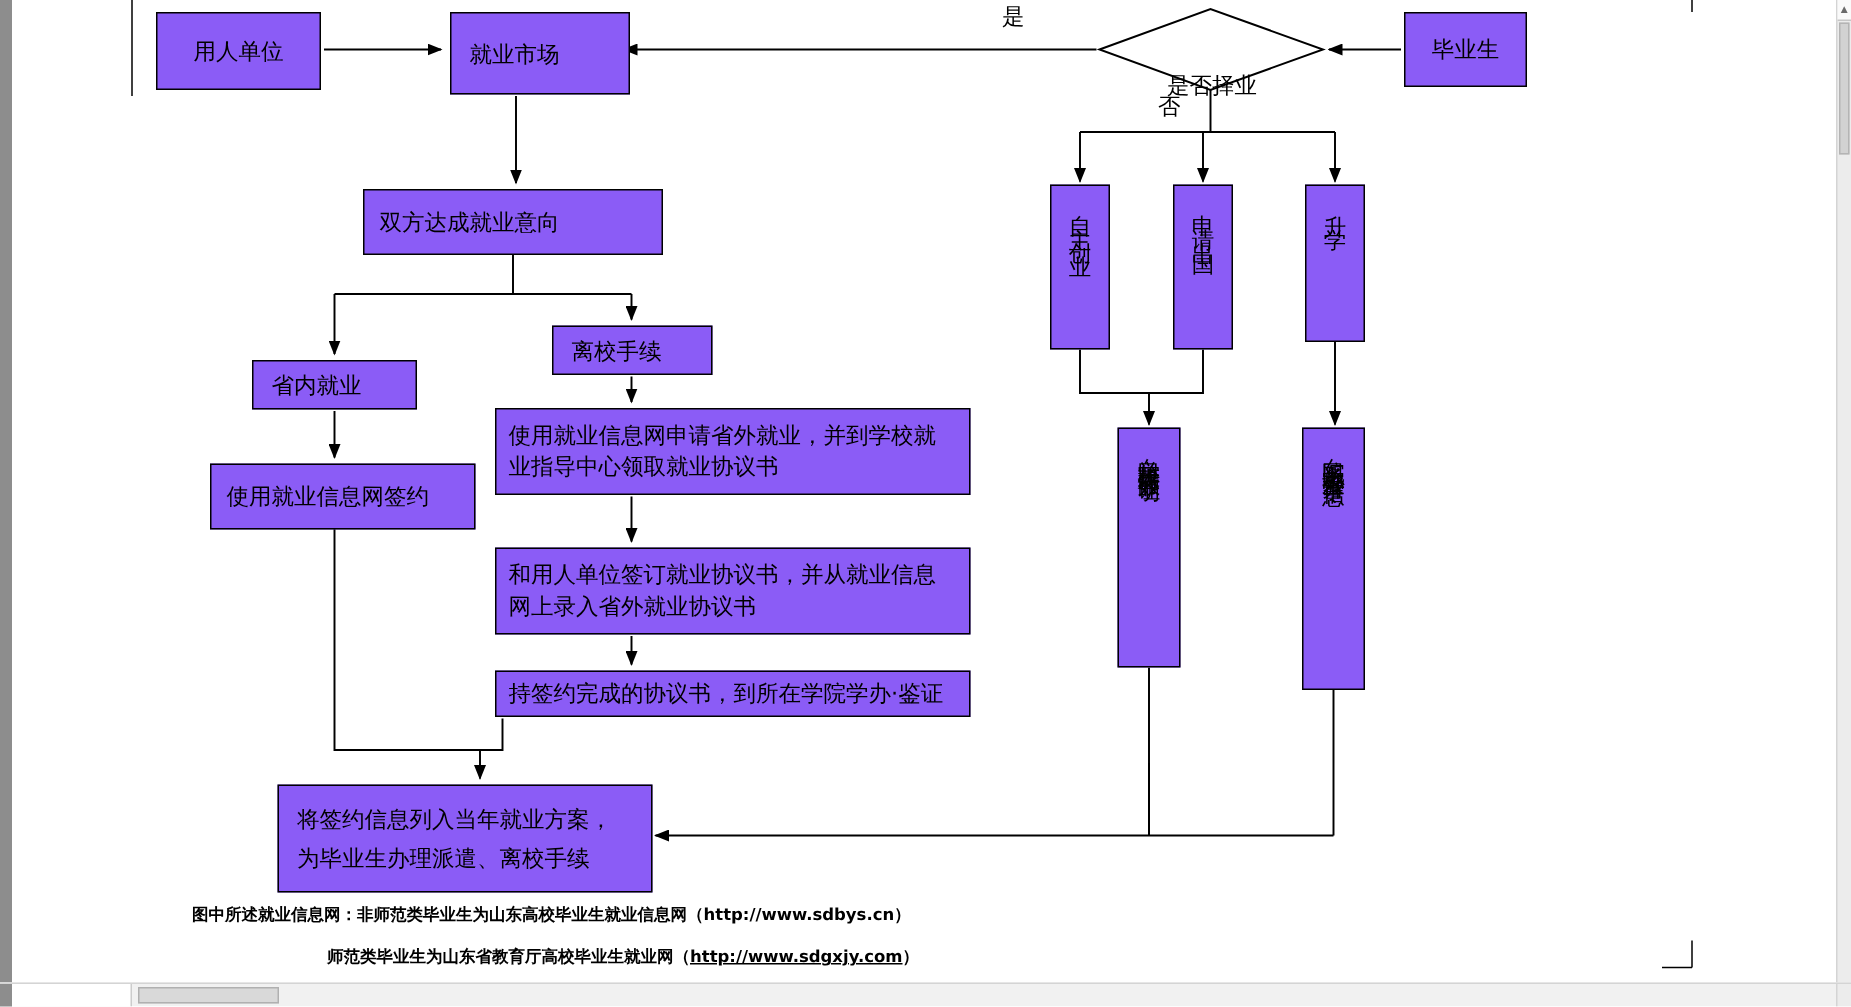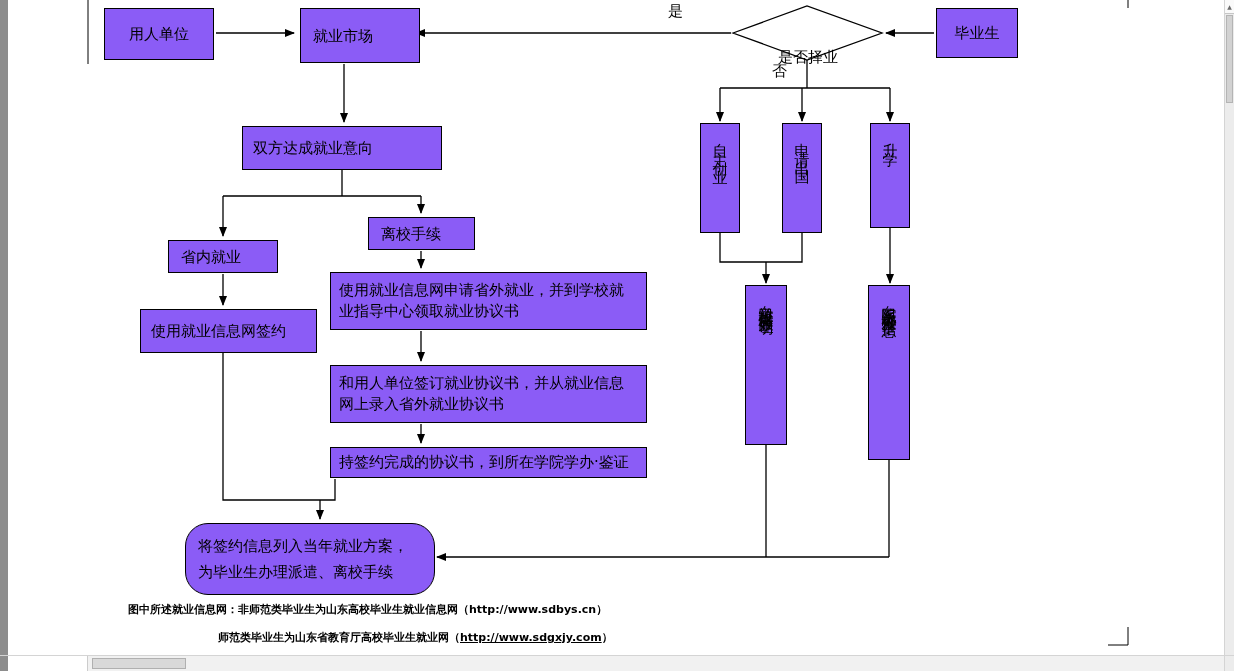--- a/index.html
+++ b/index.html
@@ -11,21 +11,21 @@
   svg.connectors { position:absolute; left:0; top:0; z-index:1; pointer-events:none; }
 
   .node {
     position:absolute; box-sizing:border-box; z-index:2;
     border:1px solid #000; background:#8b5cf6;
     display:flex; align-items:center; justify-content:flex-start;
     padding-left:12px; font-size:15px; line-height:20px; white-space:nowrap;
   }
   .node.c { justify-content:center; padding-left:0; }
   .node.para { white-space:pre-wrap; padding:0 8px; line-height:21px; overflow:hidden; }
-  .node.plan { padding:0 12px; line-height:26px;border-radius:23px; }
+  .node.plan { padding:0 12px; line-height:26px; }
 
   .node.vnode { padding:7px 0 0 0; justify-content:center; align-items:flex-start; }
   .node.vnode span { writing-mode:vertical-rl; text-orientation:upright; }
   .node.vs-wide span { letter-spacing:9px; }
   .node.vs-tight span { letter-spacing:2px; }
 
   .dlabel {
     position:absolute; z-index:2; font-size:15px; text-align:center;margin-top:24px;
   }
   .elabel { position:absolute; z-index:2; font-size:15px; }

